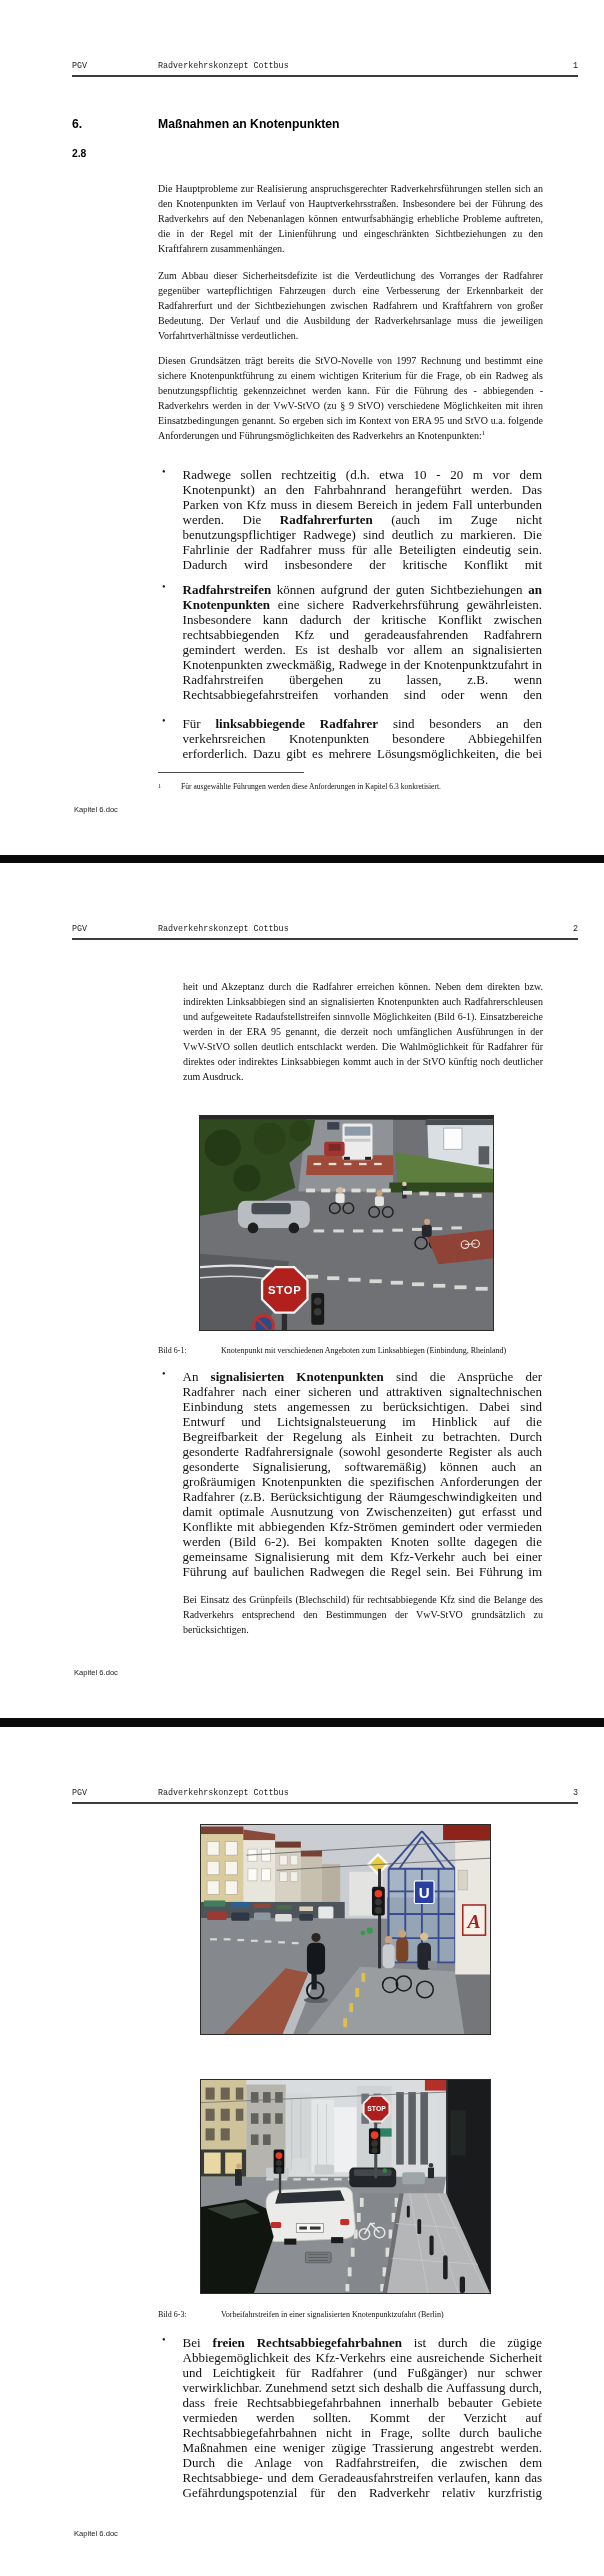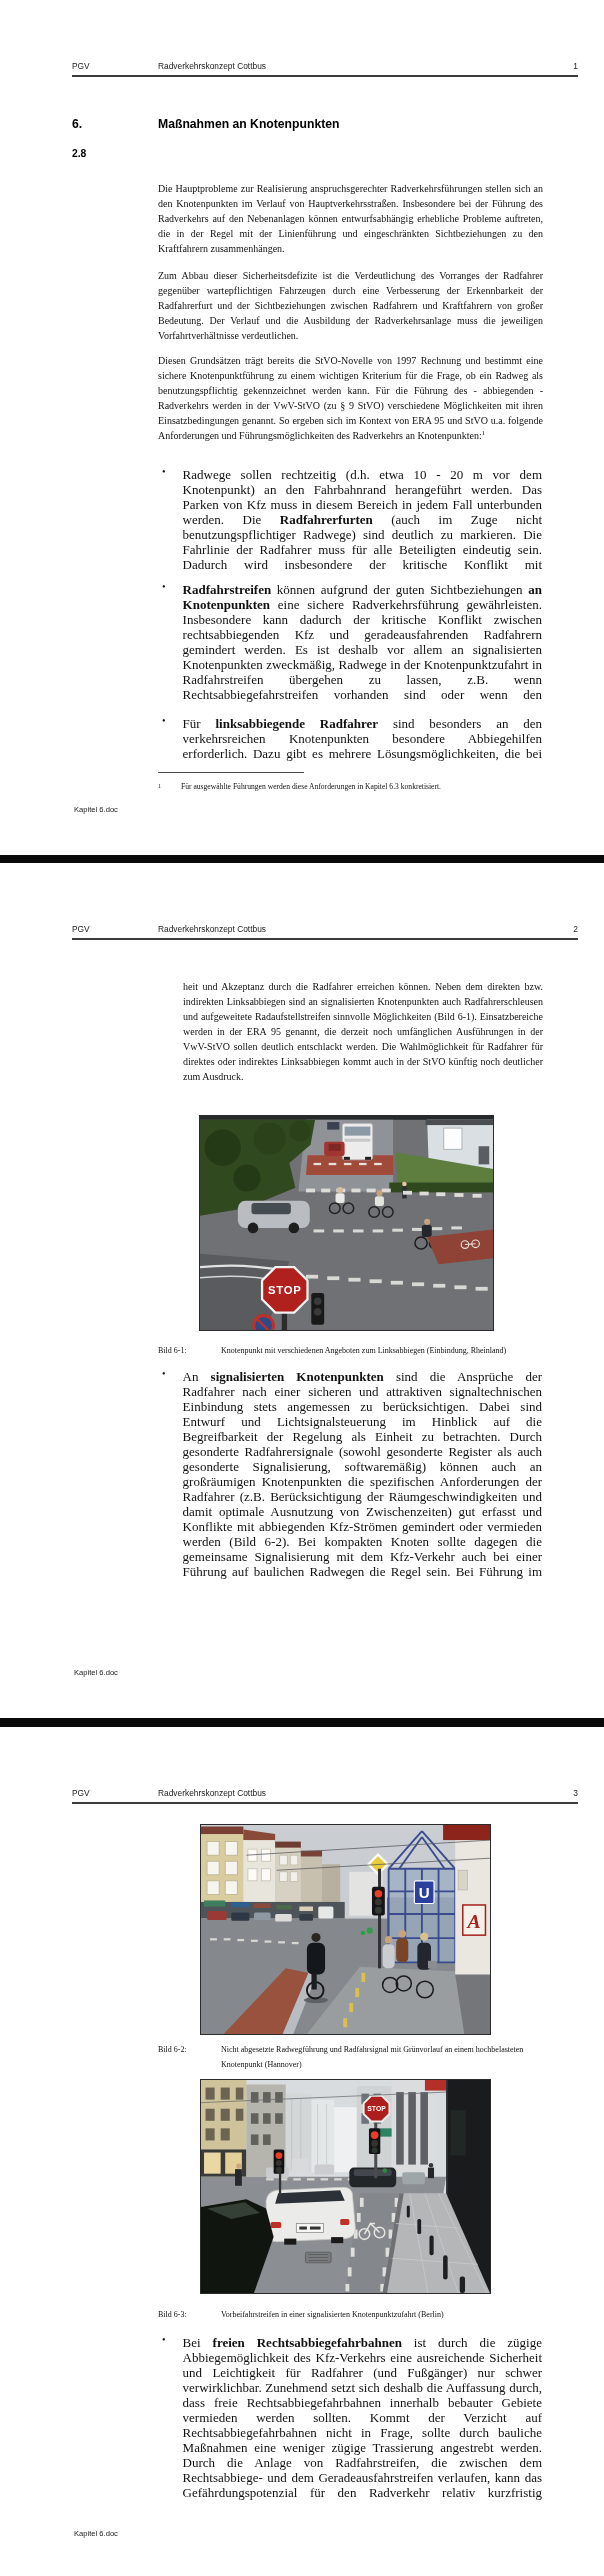--- a/index.html
+++ b/index.html
@@ -1,21 +1,21 @@
 <!DOCTYPE html>
 <html style="font-size:12.2px"><head>
 <meta charset="utf-8">
 <style>
   html,body{margin:0;padding:0;background:#0a0a0a;}
   #canvas{position:relative;width:605px;height:2576px;background:#0a0a0a;margin:0 auto;overflow:hidden;
           font-family:"Liberation Serif", serif;color:#111;}
   .page{position:absolute;left:0;width:605px;background:#ffffff;}
   
   .hdr{position:absolute;left:72px;width:506px;top:61px;height:12.2px;
-       font-family:Liberation Sans, sans-serif;font-size:8.4px;color:#1c1c1c;}
+       font-family:Liberation Mono, monospace;font-size:8.4px;color:#1c1c1c;}
   .hdr-l{position:absolute;left:0;top:0;}
   .hdr-c{position:absolute;left:86px;top:0;}
   .hdr-r{position:absolute;right:0;top:0;}
   .hdr-rule{position:absolute;left:72px;width:506px;top:75px;height:1.5px;background:#3c3c3c;}
   .footer{position:absolute;left:74px;top:805px;font-family:"Liberation Sans", sans-serif;
           font-size:7.6px;color:#222;}
   
   .h-num{position:absolute;left:72px;font-family:"Liberation Sans", sans-serif;font-weight:bold;color:#000;}
   .h-txt{position:absolute;left:158px;font-family:"Liberation Sans", sans-serif;font-weight:bold;color:#000;}
   .h1{font-size:12.2px;line-height:15.2px;}
@@ -225,20 +225,21 @@
     <div class="cap" style="top:480px;">
       <span class="cap-label">Bild 6-1:</span>
       <span class="cap-text">Knotenpunkt mit verschiedenen Angeboten zum Linksabbiegen (Einbindung, Rheinland)</span>
     </div>
 
     <div class="bullet" style="top:506px;">
       <span class="bdot">•</span>
       <div class="btext" style="height:210px;"><span>An </span><span style="font-weight: bold;">signalisierten Knotenpunkten</span><span> sind die Ansprüche der Radfahrer nach einer sicheren und attraktiven signaltechnischen Einbindung stets angemessen zu berücksichtigen. Dabei sind Entwurf und Lichtsignalsteuerung im Hinblick auf die Begreifbarkeit der Regelung als Einheit zu betrachten. Durch gesonderte Radfahrersignale (sowohl gesonderte Register als auch gesonderte Signalisierung, softwaremäßig) können auch an großräumigen Knotenpunkten die spezifischen Anforderungen der Radfahrer (z.B. Berücksichtigung der Räumgeschwindigkeiten und damit optimale Ausnutzung von Zwischenzeiten) gut erfasst und Konflikte mit abbiegenden Kfz-Strömen gemindert oder vermieden werden (Bild 6-2). Bei kompakten Knoten sollte dagegen die gemeinsame Signalisierung mit dem Kfz-Verkehr auch bei einer Führung auf baulichen Radwegen die Regel sein. Bei Führung im Mischverkehr hat sich die Führung des Radverkehrs nach vorn auf Vorbeifahrstreifen bewährt (Bild 6-3).</span></div>
     </div>
 
+    <div class="para" style="top:729px;left:183px;width:360px;height:47px;">Bei Einsatz des Grünpfeils (Blechschild) für rechtsabbiegende Kfz sind die Belange des Radverkehrs entsprechend den Bestimmungen der VwV-StVO grundsätzlich zu berücksichtigen.</div>
 
     <div class="footer">Kapitel 6.doc</div>
   </div>
 
   <div class="page" style="top:1727px;height:849px;">
     <div class="hdr">
       <span class="hdr-l">PGV</span>
       <span class="hdr-c">Radverkehrskonzept Cottbus</span>
       <span class="hdr-r">3</span>
     </div>
@@ -366,24 +367,20 @@
           <rect x="258" y="150" width="16" height="32" rx="6" fill="#7a4526"></rect>
           <circle cx="266" cy="144" r="5" fill="#caa27c"></circle>
           <rect x="286" y="156" width="18" height="36" rx="6" fill="#23262c"></rect>
           <circle cx="295" cy="148" r="5.5" fill="#d9c08e"></circle>
           <rect x="300" y="180" width="12" height="10" fill="#8a8d92"></rect>
         </g>
         <line x1="60" y1="40" x2="382" y2="20" stroke="#55585c" stroke-width="1"></line>
         <line x1="100" y1="60" x2="382" y2="44" stroke="#55585c" stroke-width="1"></line>
       </svg>
     </div>
-    <div class="cap" style="top:315px;">
-      <span class="cap-label">Bild 6-2:</span>
-      <span class="cap-text" style="display:block;width:324px;">Nicht abgesetzte Radwegführung und Radfahrsignal mit Grünvorlauf an einem hochbelasteten Knotenpunkt (Hannover)</span>
-    </div>
 
     <div class="photo" style="top:352px;left:200px;width:291px;height:215px;">
       <svg viewBox="0 0 382 282" preserveAspectRatio="none">
         <rect x="0" y="0" width="382" height="282" fill="#d9dcde"></rect>
         <g>
           <rect x="0" y="0" width="60" height="128" fill="#cec39b"></rect>
           <rect x="6" y="10" width="12" height="16" fill="#6b6453"></rect>
             <rect x="26" y="10" width="12" height="16" fill="#6b6453"></rect>
           <rect x="46" y="10" width="10" height="16" fill="#6b6453"></rect>
           <rect x="6" y="38" width="12" height="16" fill="#6b6453"></rect>

